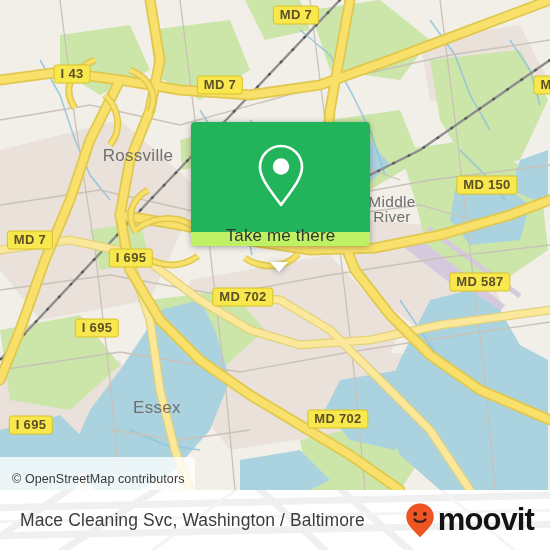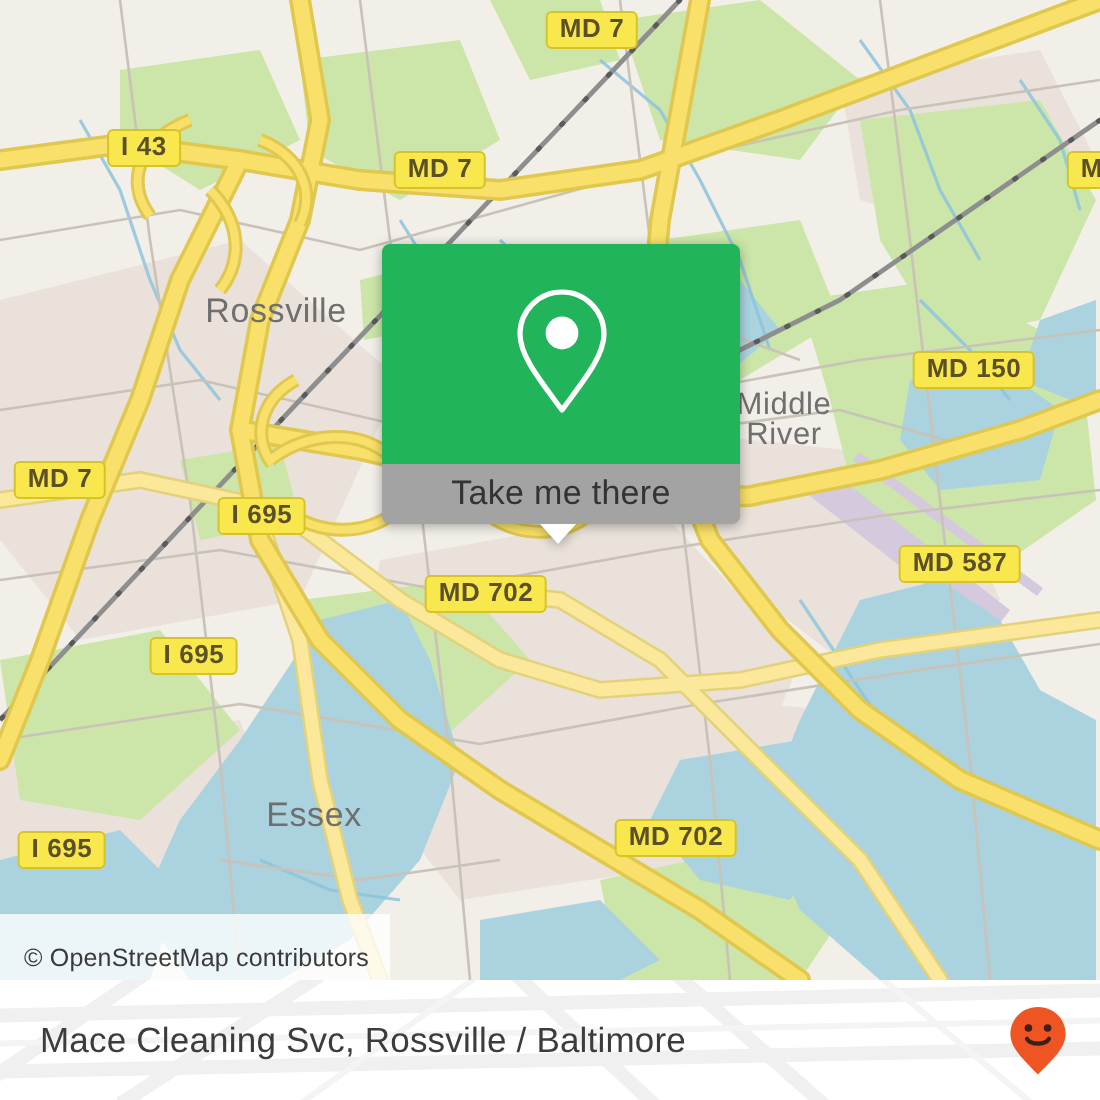--- a/index.html
+++ b/index.html
@@ -41,24 +41,24 @@
   }
   .popup-top{
     background:#22b45a;
     height:110px;
     border-radius:4px 4px 0 0;
     display:flex;align-items:center;justify-content:center;
   }
   .pin-icon{display:block;}
   .popup-btn{
     position:relative;
-    background:#a3a3a3;
-    height:30px;
+    background:#bef264;
+    height:14px;
     border-radius:0 0 4px 4px;
-    display:flex;align-items:center;justify-content:center;
+    display:flex;align-items:flex-end;justify-content:center;
     color:#333333;
     font-size:17px;
     letter-spacing:.15px;
     cursor:pointer;
     user-select:none;
   }
   .popup-tail{
     position:absolute;left:79px;top:140px;
     width:0;height:0;
     border-left:9px solid transparent;
@@ -291,25 +291,26 @@
         <path d="M-10,18 L560,5"></path>
         <path d="M-10,46 L560,34"></path>
       </g>
       <g stroke="#f4f4f4" stroke-width="3" fill="none">
         <path d="M150,62 L250,-10"></path>
         <path d="M430,-10 L520,65"></path>
         <path d="M-10,32 L560,20"></path>
       </g>
     </svg>
 
-    <div class="footer-title">Mace Cleaning Svc, Rossville / Baltimore</div>
+    <div class="footer-title">Mace Cleaning Svc, Washington / Baltimore</div>
 
     <div class="brand">
       <svg width="30" height="36" viewBox="0 0 30 36">
         <path d="M15 1.5 C7.2 1.5 1.2 7.5 1.2 15 C1.2 22 7.5 27.5 15 35.2 C22.5 27.5 28.8 22 28.8 15 C28.8 7.5 22.8 1.5 15 1.5 Z" fill="#ef5423"></path>
         <circle cx="10.2" cy="12" r="1.9" fill="#3b2117"></circle>
         <circle cx="19.8" cy="12" r="1.9" fill="#3b2117"></circle>
         <path d="M9.5 17.4 C11.5 20.6 18.5 20.6 20.5 17.4" stroke="#3b2117" stroke-width="2.1" fill="none" stroke-linecap="round"></path>
       </svg>
+      <span class="brand-word">moovit</span>
     </div>
   </div>
 
 </div>
 
 </body></html>

